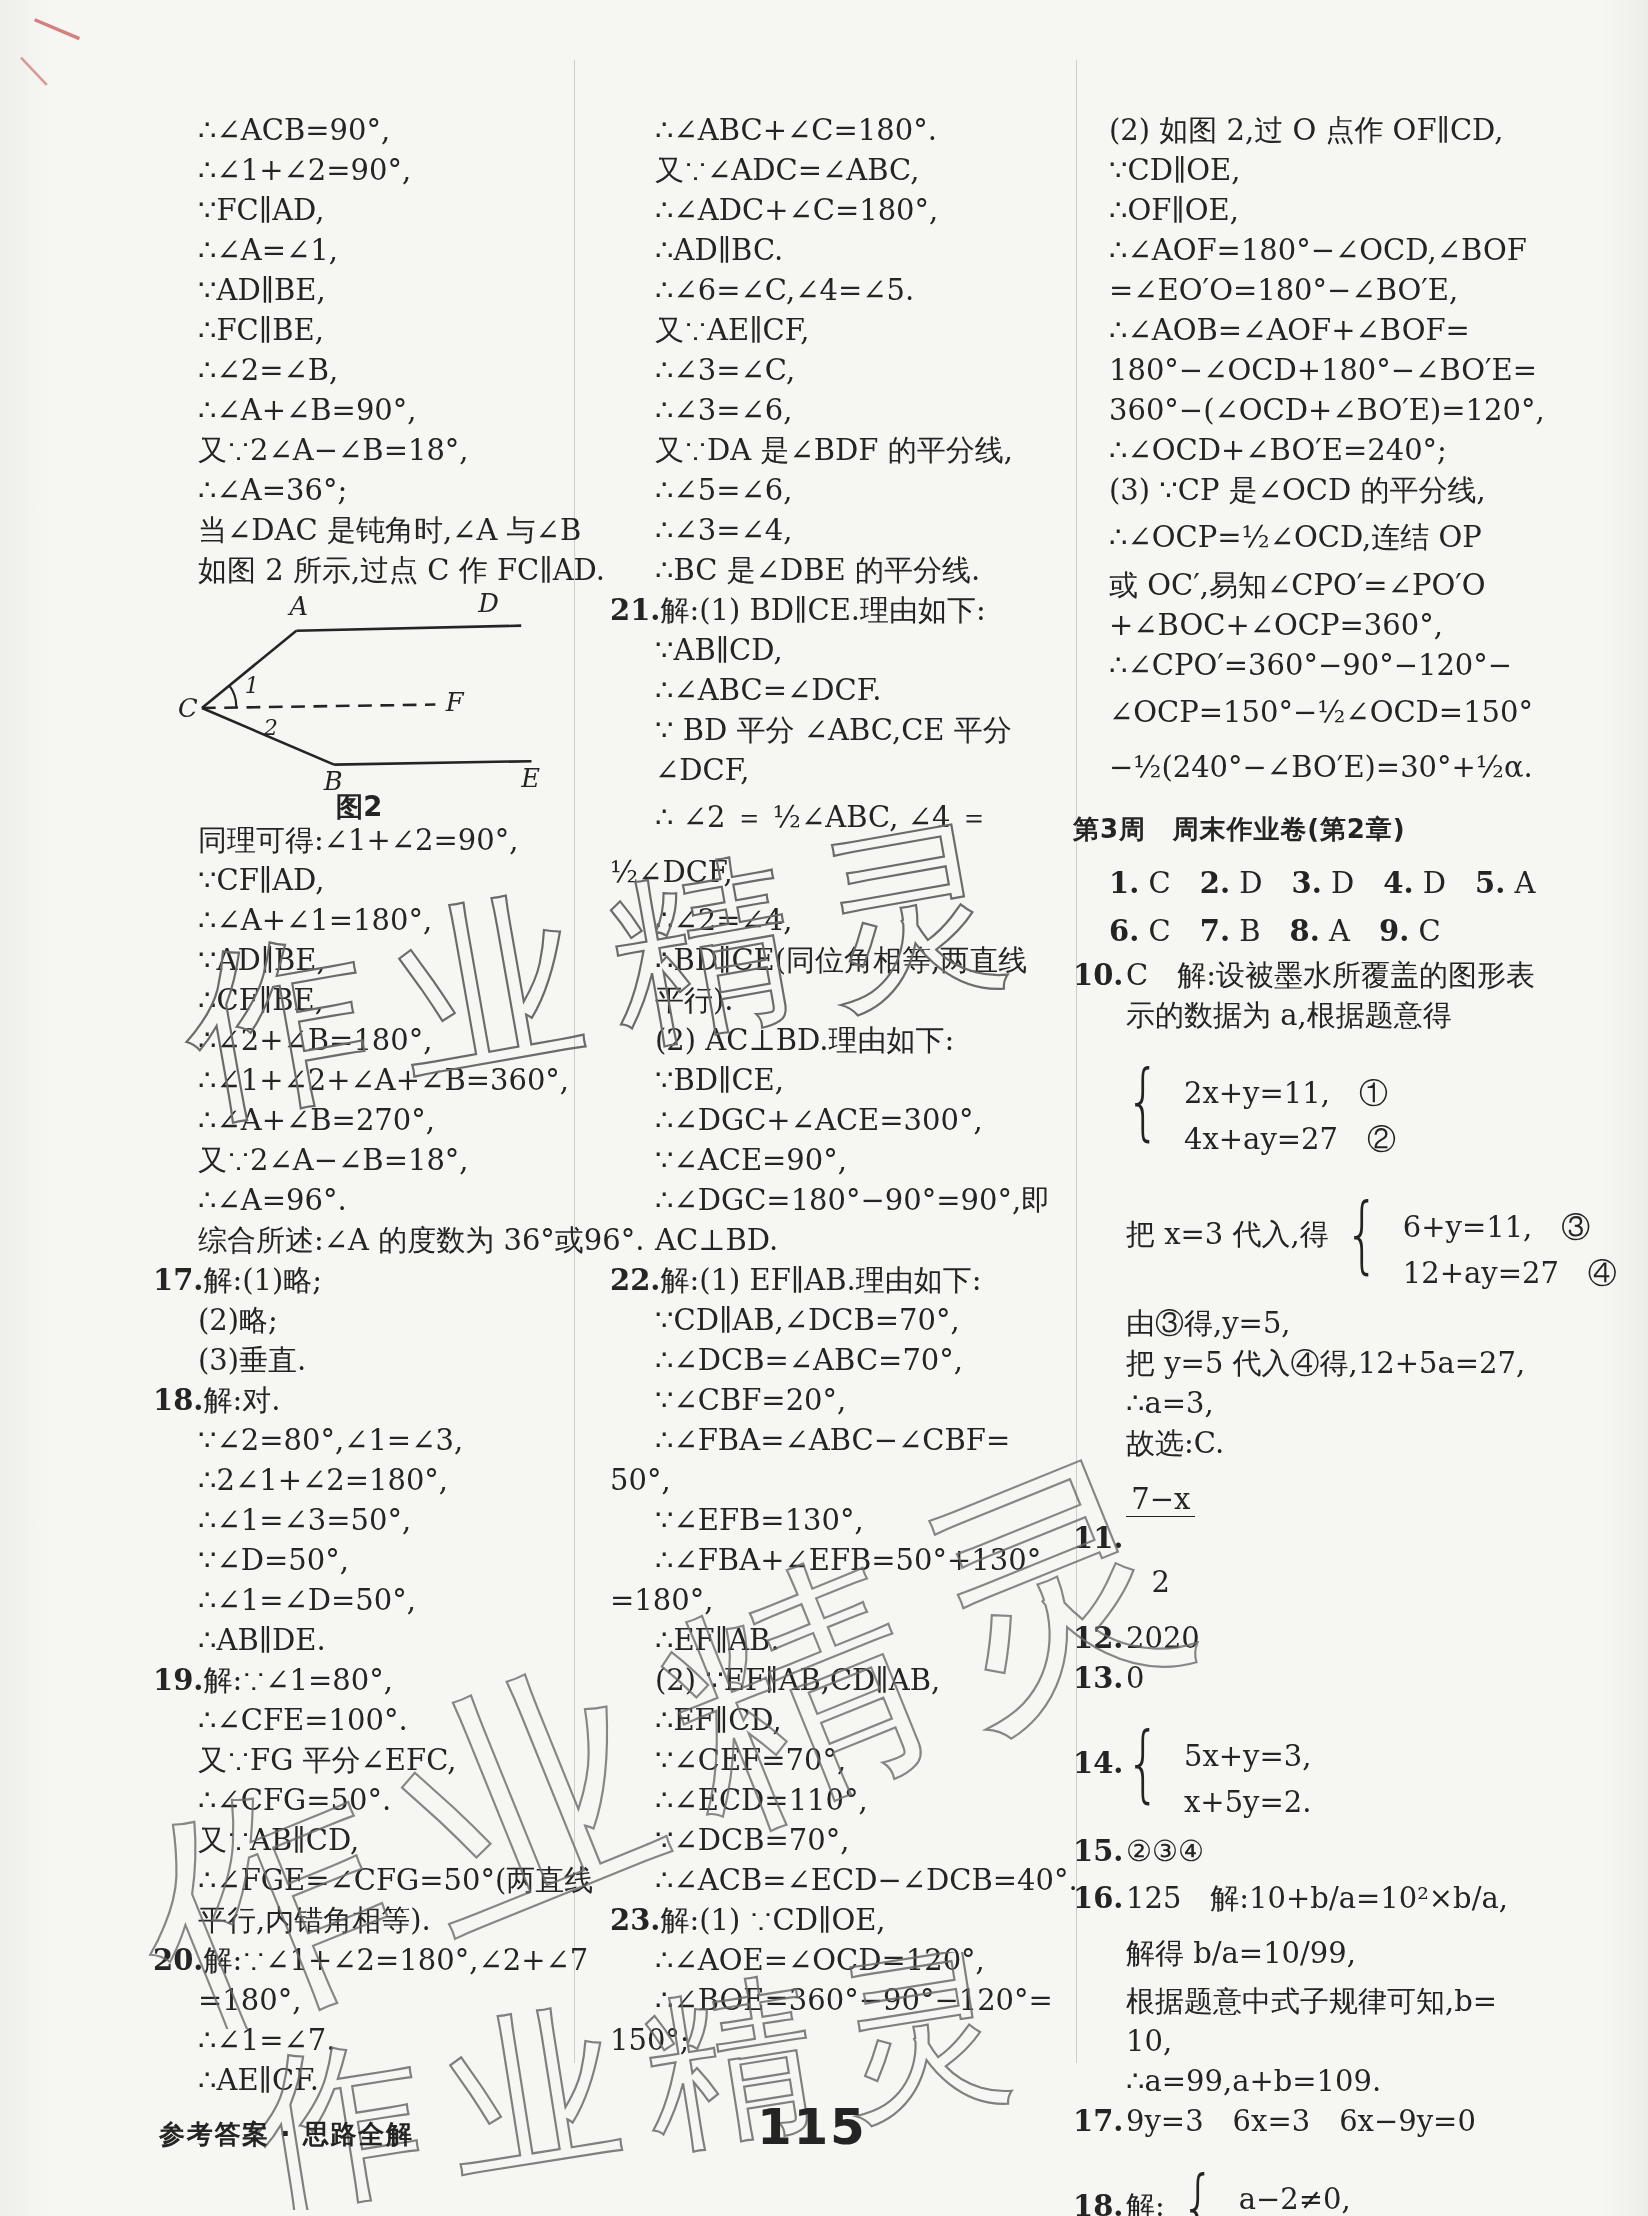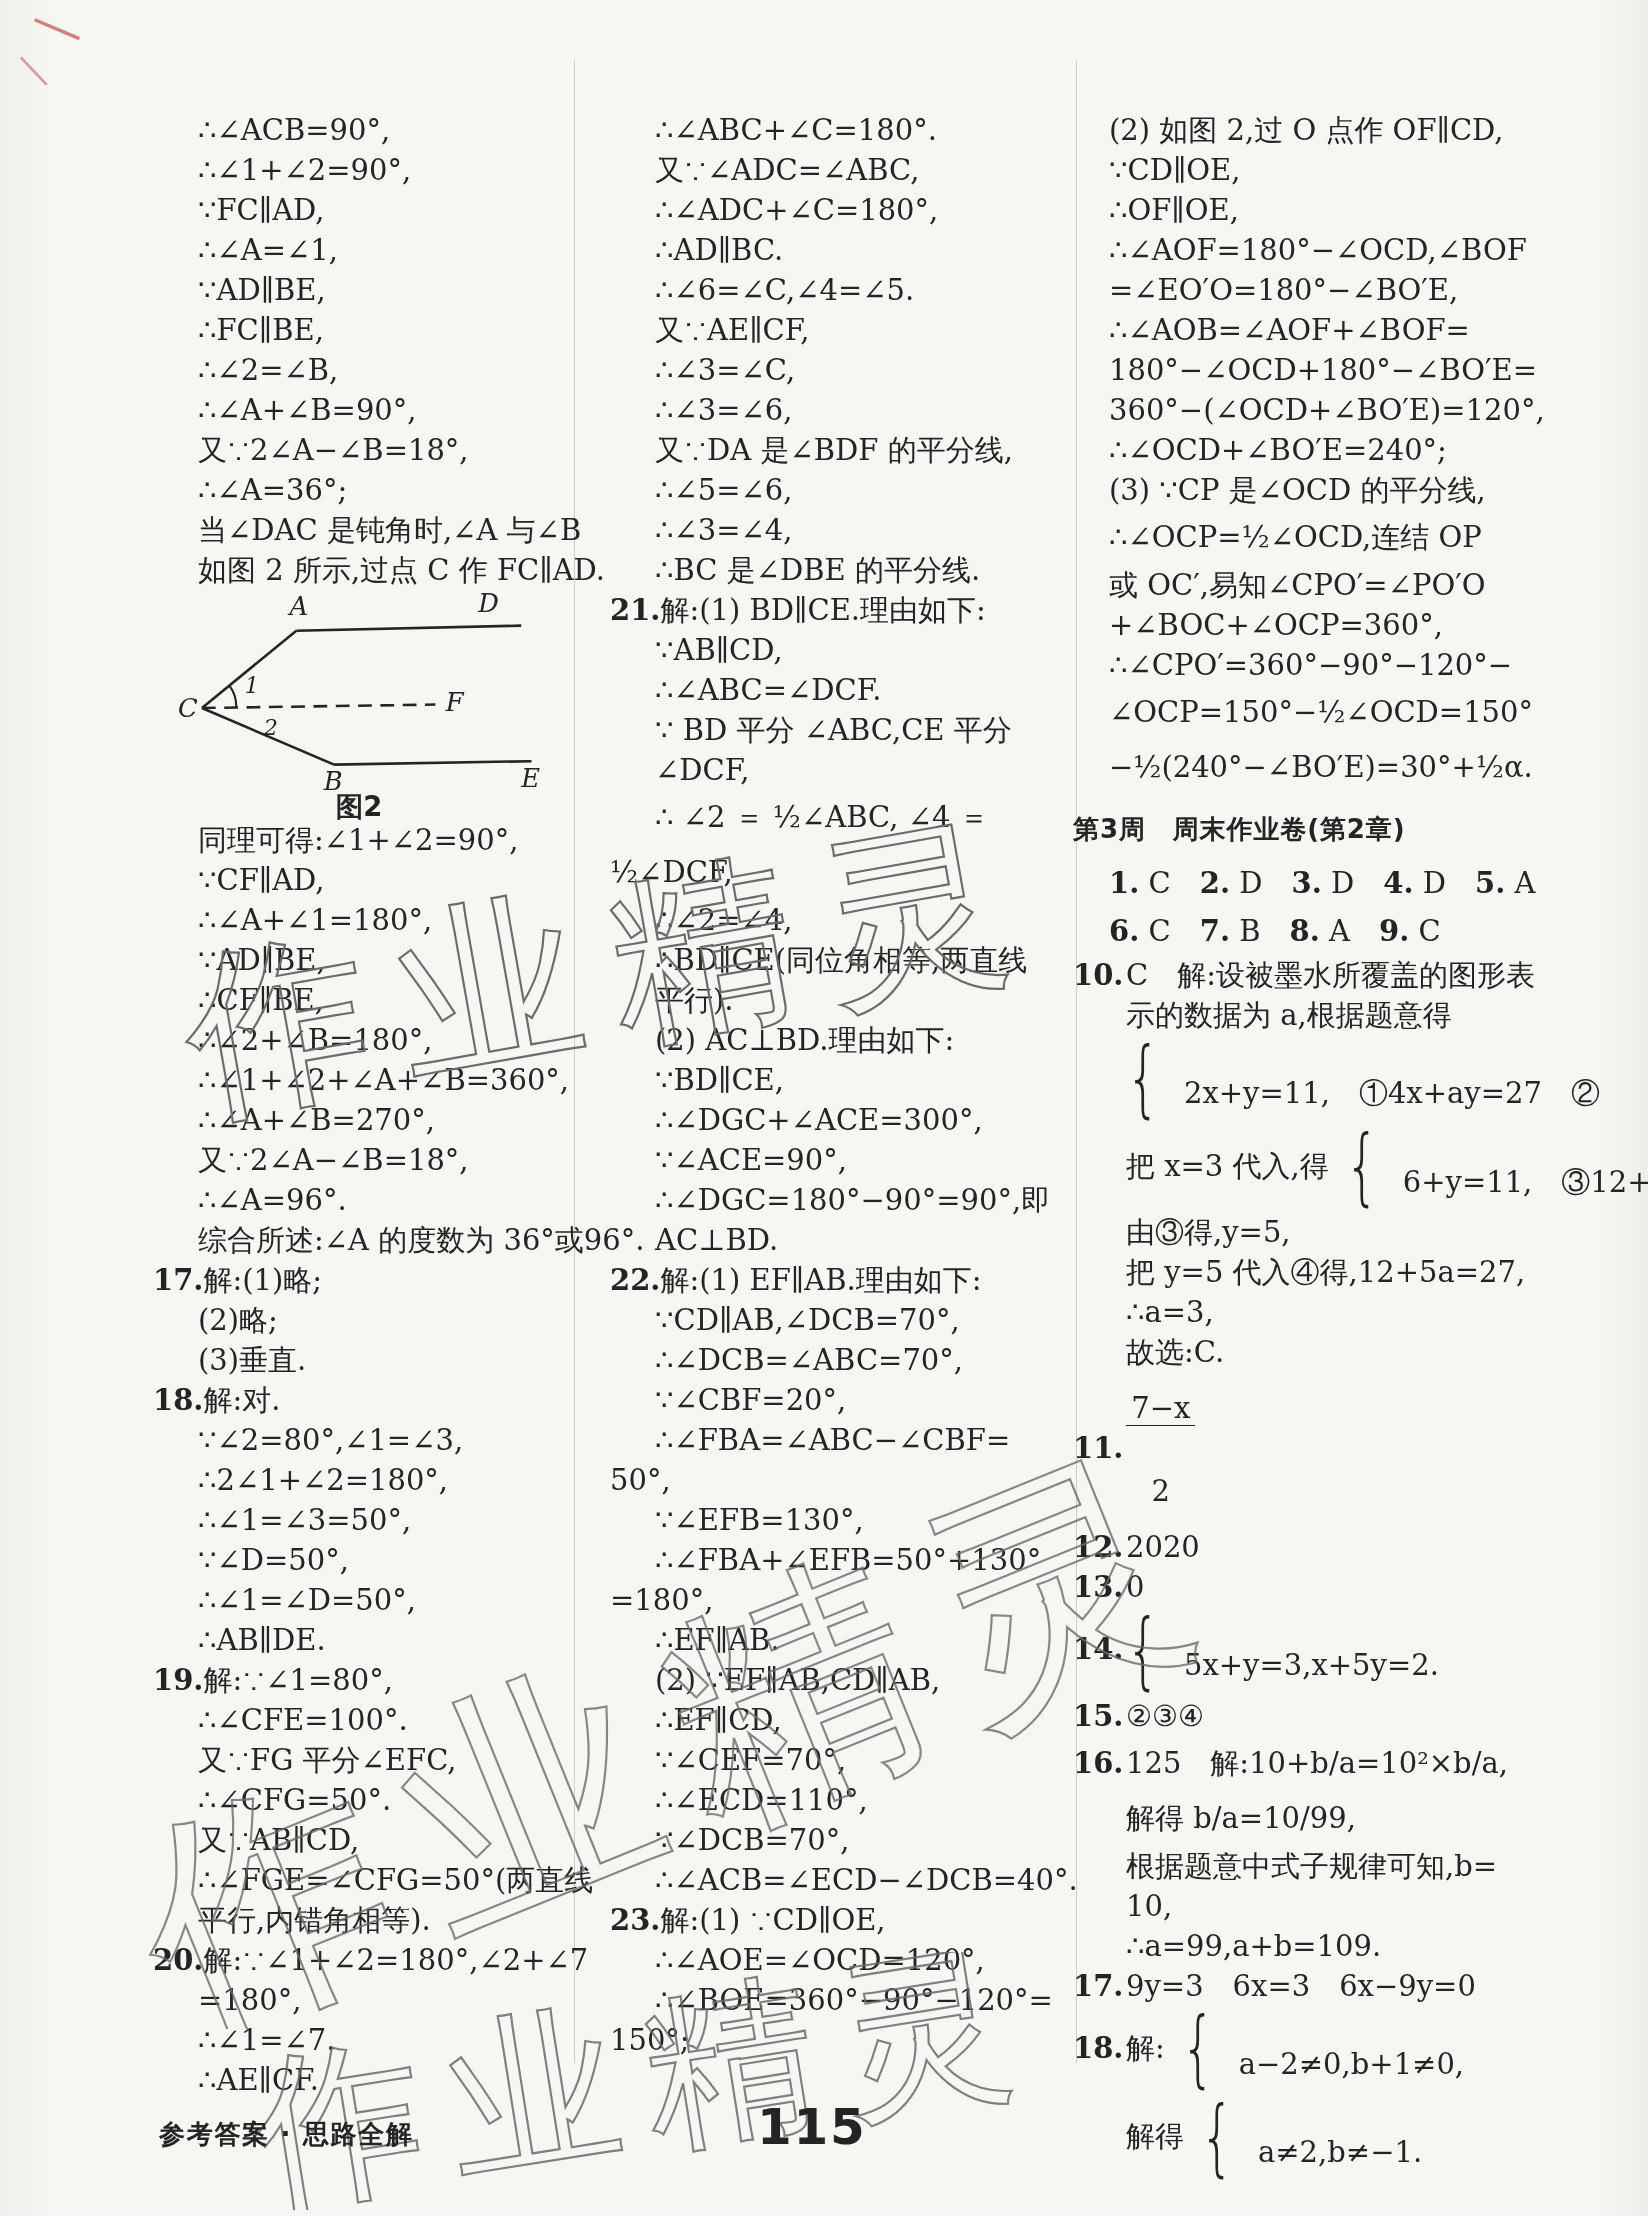--- a/index.html
+++ b/index.html
@@ -23,21 +23,21 @@
   .num{display:inline-block;min-width:45px;font-weight:bold;}
   .col3 .num{min-width:53px;}
   .pre{margin-right:16px;}
   .heading{font-weight:bold;font-size:26px;font-family:"DejaVu Sans","Liberation Sans",sans-serif;
            padding:13.8px 0 10.3px 0;letter-spacing:0.9px;}
   .ans{line-height:48px;}
   .ans .b{font-weight:bold;}
   .sysgrp{display:inline-flex;align-items:center;margin:6.9px 0;vertical-align:middle;}
   .brace{font-size:83px;line-height:.9;font-weight:100;margin-right:5.2px;
          font-family:"DejaVu Sans","Liberation Sans",sans-serif;transform:scaleX(.65);transform-origin:left center;}
-  .stack{display:inline-flex;flex-direction:row;margin-top:28px;}
+  .stack{display:inline-flex;flex-direction:column;margin-top:28px;}
   .stack div{line-height:46px;}
   .frac{display:inline-flex;flex-direction:column;vertical-align:middle;text-align:center;
         line-height:34px;margin:19px 0;gap:48px;}
   .frac .fn{border-bottom:1.7px solid #242424;padding:0 5.2px;}
   .figure-wrap{position:absolute;left:176px;top:593px;}
   .footer-label{position:absolute;left:159px;top:2117px;font-size:26px;font-weight:bold;
         font-family:"DejaVu Sans","Liberation Sans",sans-serif;letter-spacing:1.7px;}
   .page-number{position:absolute;left:757px;top:2098px;font-size:50px;font-weight:bold;
         font-family:"DejaVu Sans","Liberation Sans",sans-serif;letter-spacing:1.7px;}
   .wm{position:absolute;pointer-events:none;}

